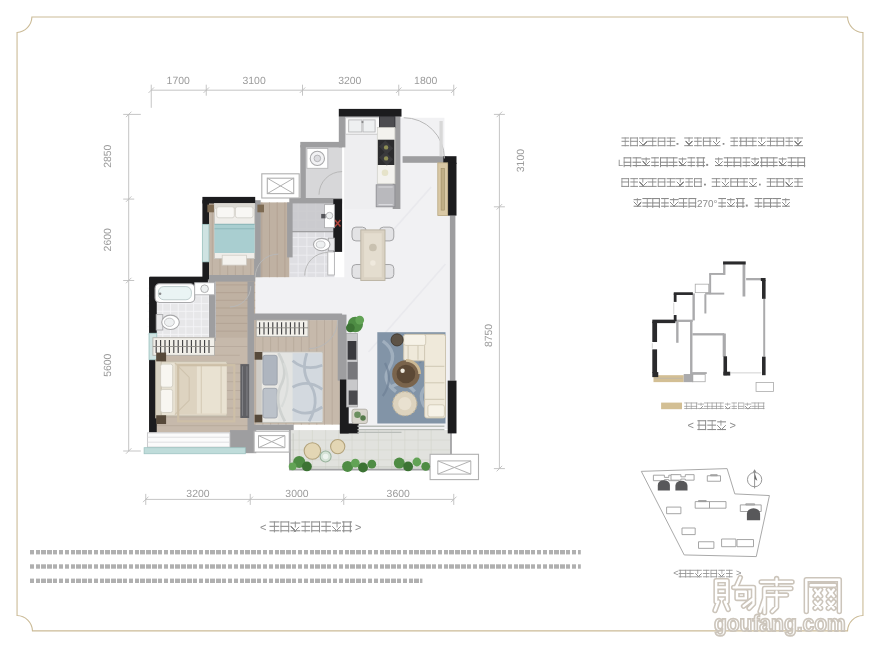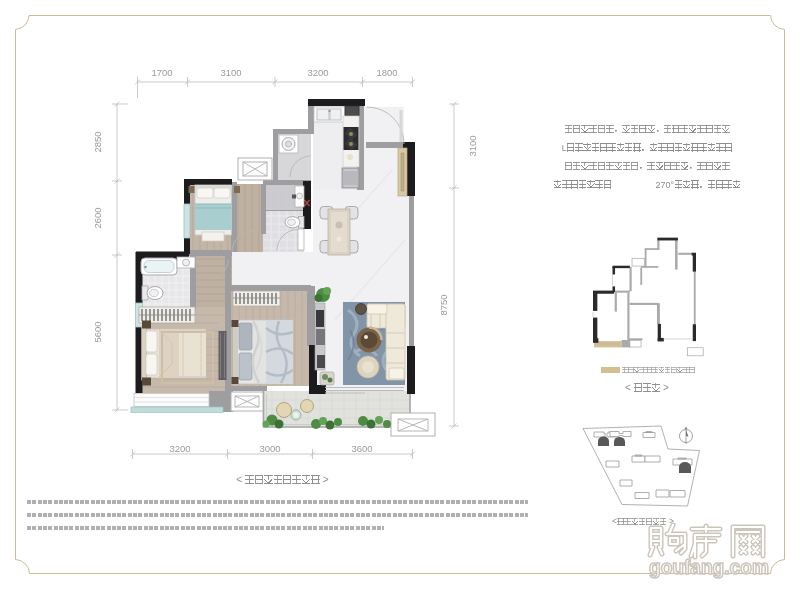--- a/index.html
+++ b/index.html
@@ -425,21 +425,21 @@
   </g>
 </svg>
 
 <div class="abs" style="left:130px;top:474px;width:305px;text-align:center;color:#8f8f8f;font-size:10px;">&lt; <span style="font-size:9.5px;"><i class="z"></i><i class="z2"></i><i class="z3"></i><i class="z"></i><i class="z2"></i><i class="z"></i><i class="z3"></i><i class="z2"></i></span> &gt;</div>
 
 
 <div class="abs" style="left:540px;top:120px;width:214px;text-align:center;color:#8b8b8b;font-size:8.4px;line-height:18.5px;">
   <div><i class="z"></i><i class="z2"></i><i class="z3"></i><i class="z"></i><i class="z2"></i><i class="z"></i><i class="cm"></i><i class="z3"></i><i class="z"></i><i class="z2"></i><i class="z3"></i><i class="cm"></i><i class="z"></i><i class="z2"></i><i class="z"></i><i class="z3"></i><i class="z"></i><i class="z2"></i><i class="z"></i><i class="z3"></i></div>
   <div><span style="font-family:'Liberation Sans';color:#8d8d8d;">L</span><i class="z2"></i><i class="z"></i><i class="z3"></i><i class="z"></i><i class="z2"></i><i class="z"></i><i class="z3"></i><i class="z"></i><i class="z2"></i><i class="cm"></i><i class="z3"></i><i class="z"></i><i class="z2"></i><i class="z"></i><i class="z3"></i><i class="z2"></i><i class="z"></i><i class="z3"></i><i class="z"></i><i class="z2"></i></div>
   <div><i class="z2"></i><i class="z"></i><i class="z3"></i><i class="z"></i><i class="z2"></i><i class="z"></i><i class="z3"></i><i class="z"></i><i class="z2"></i><i class="cm"></i><i class="z"></i><i class="z3"></i><i class="z2"></i><i class="z"></i><i class="z3"></i><i class="cm"></i><i class="z"></i><i class="z2"></i><i class="z3"></i><i class="z"></i></div>
-  <div><i class="z3"></i><i class="z"></i><i class="z2"></i><i class="z"></i><i class="z3"></i><i class="z"></i><i class="z2"></i><span style="font-size:9px;padding-left:44px;">270°</span><i class="z"></i><i class="z3"></i><i class="z2"></i><i class="cm"></i><i class="z"></i><i class="z2"></i><i class="z"></i><i class="z3"></i></div>
+  <div><i class="z3"></i><i class="z"></i><i class="z2"></i><i class="z"></i><i class="z3"></i><i class="z"></i><i class="z2"></i><span style="font-size:9px;">270°</span><i class="z"></i><i class="z3"></i><i class="z2"></i><i class="cm"></i><i class="z"></i><i class="z2"></i><i class="z"></i><i class="z3"></i></div>
 </div>
 
 <svg class="abs" style="left:0;top:0" width="800" height="589" viewBox="0 0 800 589">
   <g transform="translate(593,238) scale(0.3614,0.3506) translate(-130,-100)">
 
     <rect x="133" y="394" width="76" height="18" fill="#d3bf94"></rect>
 
     <g fill="#aaaaac">
       <rect x="308" y="106" width="6" height="28"></rect>
           <rect x="357" y="106" width="7" height="84"></rect>

